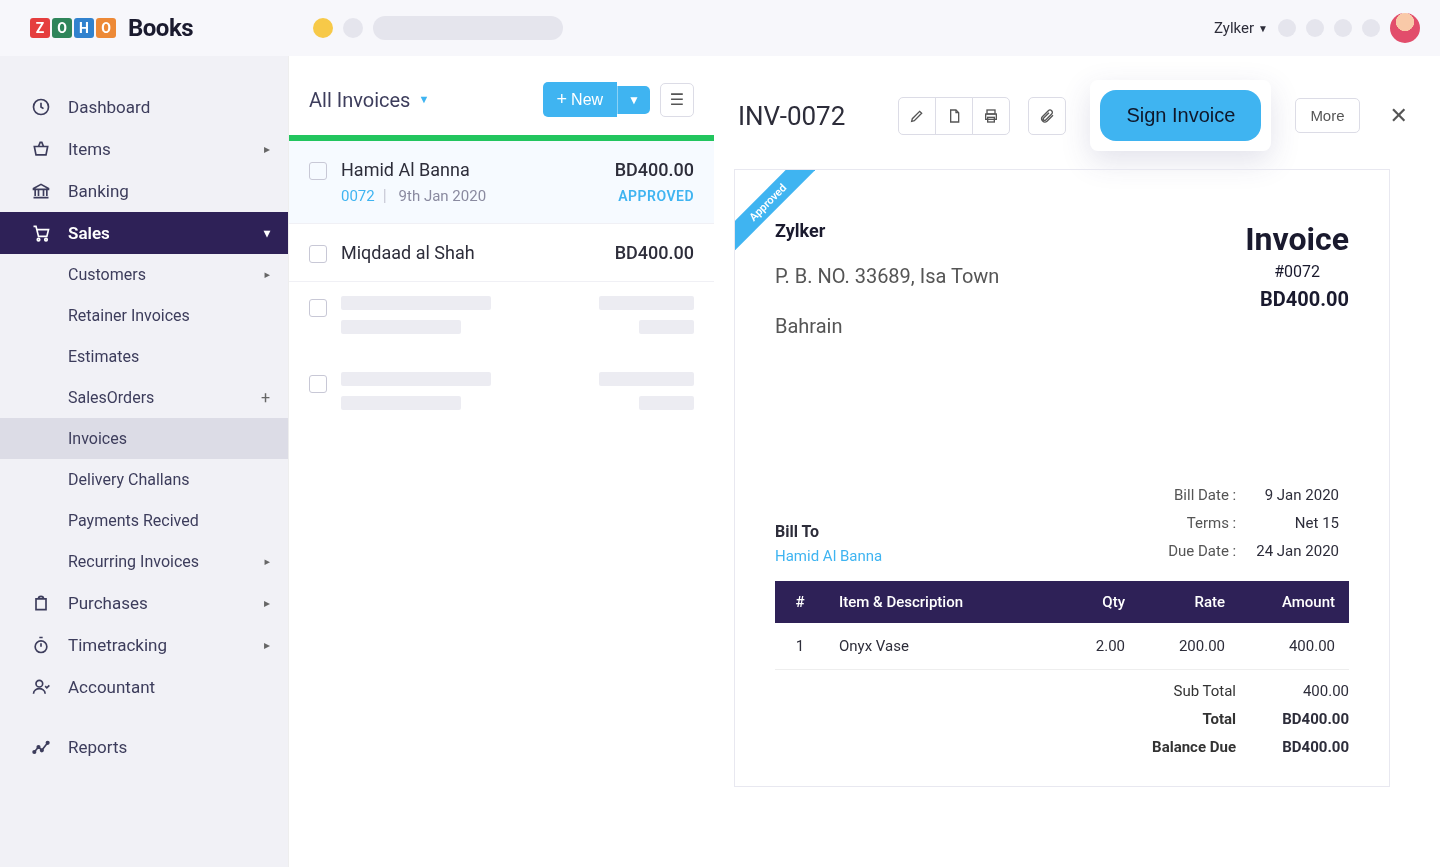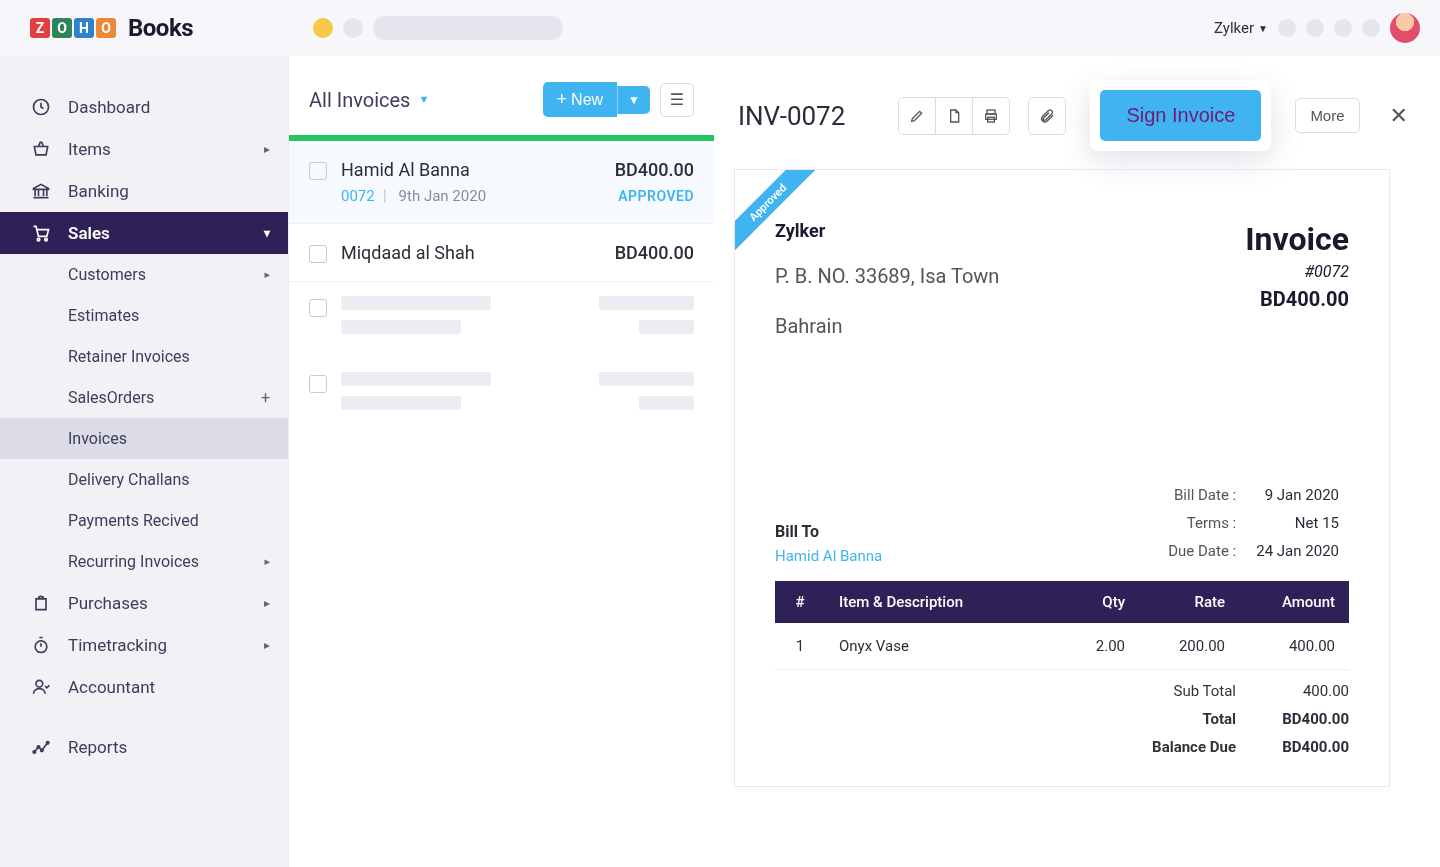--- a/index.html
+++ b/index.html
@@ -69,34 +69,34 @@
   .detail-panel { flex: 1; background: #fff; display: flex; flex-direction: column; position: relative; }
   .detail-header { padding: 24px 24px 18px 24px; display: flex; align-items: center; gap: 10px; }
   .detail-title { font-size: 26px; color: #2d2d3a; flex: 1; }
   .icon-btn { width: 38px; height: 38px; border: 1px solid #dcdce6; background: #fff; display: flex; align-items: center; justify-content: center; cursor: pointer; color: #555; margin-left: -1px; }
   .icon-btn:first-of-type { border-radius: 5px 0 0 5px; margin-left: 0;}
   .icon-btn.last { border-radius: 0 5px 5px 0; }
   .icon-btn.solo { border-radius: 5px; margin-left: 8px; }
   .icon-group { display: flex; }
   
   .sign-card { background: #fff; border-radius: 8px; padding: 10px; box-shadow: 0 10px 30px rgba(60,60,120,0.15); margin-left: 14px; }
-  .btn-sign { background: #3fb4f1; color: #701a75; border: none; border-radius: 5px; padding: 14px 26px; font-size: 20px; cursor: pointer; }
+  .btn-sign { background: #3fb4f1; color: #0f172a; border: none; border-radius: 16px; padding: 14px 26px; font-size: 20px; cursor: pointer; }
   .btn-more { border: 1px solid #dcdce6; background: #fff; border-radius: 5px; padding: 8px 14px; font-size: 15px; color: #555; cursor: pointer; margin-left: 14px; }
   .close-x { font-size: 22px; color: #555; cursor: pointer; margin-left: 12px; padding: 4px 8px; }
 
   
   .doc-wrap { padding: 0 50px 0 20px; overflow: auto; }
   .doc { border: 1px solid #e8e8f0; position: relative; padding: 50px 40px 30px 40px; }
   .ribbon { position: absolute; top: 0; left: 0; width: 80px; height: 80px; overflow: hidden; }
   .ribbon-band { position: absolute; width: 130px; text-align: center; background: #3fb4f1; color: #fff; font-size: 11px; font-weight: 600; padding: 4px 0; transform: rotate(-45deg); top: 22px; left: -32px; }
   .doc-head { display: flex; justify-content: space-between; align-items: flex-start; }
   .from-name { font-size: 18px; font-weight: 700; color: #1a1a2e; margin-bottom: 6px;}
   .from-addr { font-size: 20px; color: #555; line-height: 1.5; margin-top: 20px; }
   .doc-title { font-size: 32px; font-weight: 700; color: #1a1a2e; text-align: right; }
-  .doc-num { font-size: 16px; color: #1a1a2e; text-align: right; margin-top: 4px; font-style: italic;}
+  .doc-num { font-size: 16px; color: #1a1a2e; text-align: center; margin-top: 4px;}
   .doc-total { font-size: 20px; font-weight: 700; color: #1a1a2e; text-align: right; margin-top: 6px;}
   
   .doc-mid { display: flex; justify-content: space-between; margin-top: 140px; align-items: flex-end;}
   .billto-lbl { font-size: 16px; font-weight: 700; color: #2d2d3a; margin-bottom: 6px;}
   .billto-name { font-size: 15px; color: #3fb4f1; }
   .meta-tbl { border-collapse: collapse; }
   .meta-tbl td { padding: 5px 10px; font-size: 15px; text-align: right; }
   .meta-tbl td:first-child { color: #555; }
 
   .items-tbl { width: 100%; border-collapse: collapse; margin-top: 16px; }
@@ -186,24 +186,24 @@
           </svg>
         </span>
       <span>Sales</span>
       <span class="chev">▾</span>
     </div>
     <div class="sub-item">
       <span>Customers</span>
       <span class="chev">▸</span>
     </div>
     <div class="sub-item">
+      <span>Retainer Invoices</span>
+    </div>
+    <div class="sub-item">
       <span>Estimates</span>
-    </div>
-    <div class="sub-item">
-      <span>Retainer Invoices</span>
     </div>
     <div class="sub-item">
       <span>SalesOrders</span>
       <span class="plus">+</span>
     </div>
     <div class="sub-item selected">
       <span>Invoices</span>
     </div>
     <div class="sub-item">
       <span>Delivery Challans</span>

